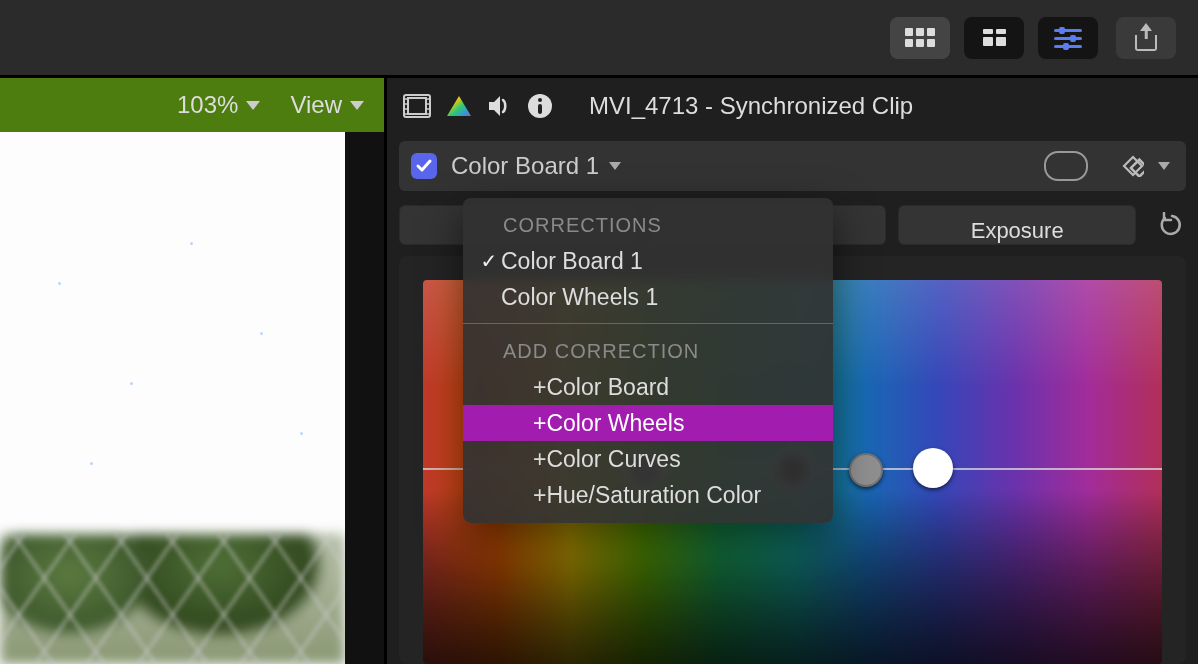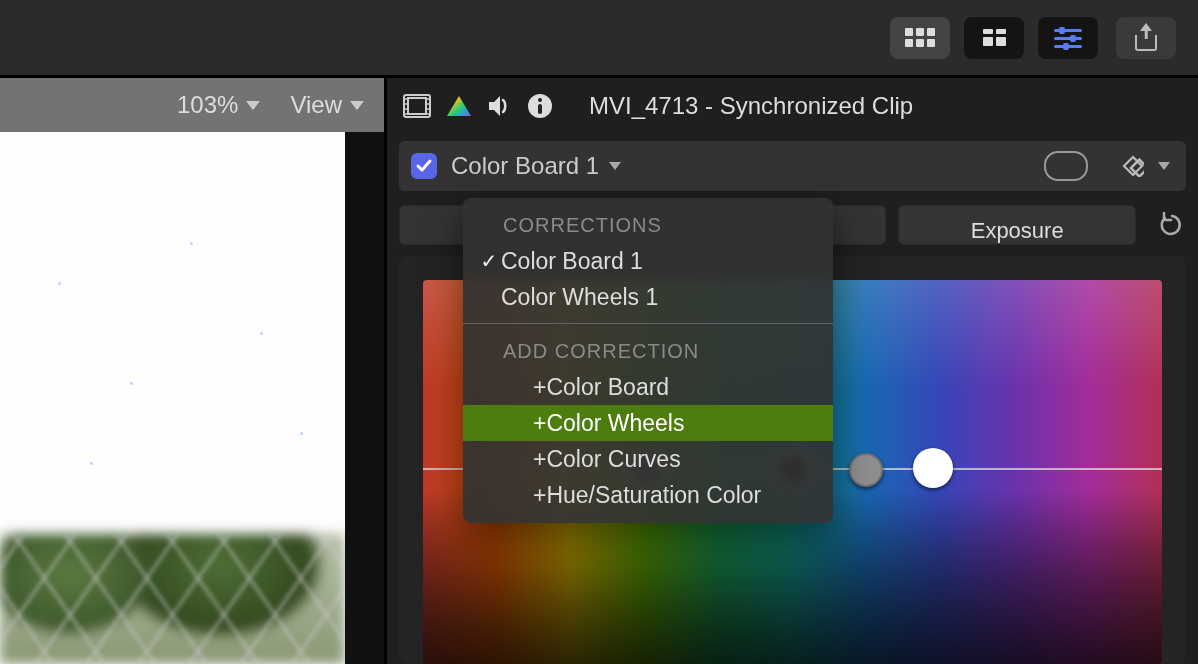--- a/index.html
+++ b/index.html
@@ -39,21 +39,21 @@
   .icon-share { width: 22px; height: 26px; position: relative; }
   .icon-share .box { position: absolute; bottom: 0; left: 0; right: 0; height: 16px; border: 2.5px solid currentColor; border-top: none; border-radius: 0 0 3px 3px; }
   .icon-share .arrow { position: absolute; top: -2px; left: 50%; transform: translateX(-50%); width: 0; height: 0; border-left: 6px solid transparent; border-right: 6px solid transparent; border-bottom: 8px solid currentColor; }
   .icon-share .stem { position: absolute; top: 4px; left: 50%; transform: translateX(-50%); width: 2.5px; height: 10px; background: currentColor; }
 
   .divider-h { position: absolute; left: 0; right: 0; top: 75px; height: 3px; background: #000; }
 
   
   .left-col {
     position: absolute; left: 0; top: 78px; width: 384px; bottom: 0;
-    background: #737373;
+    background: #4d7c0f;
   }
   .viewer-header {
     height: 54px; display: flex; align-items: center; justify-content: flex-end;
     padding-right: 20px; gap: 30px; font-size: 24px; color: #ddd;
   }
   .vh-item { display: flex; align-items: center; gap: 8px; }
   .chevron-down { width: 0; height: 0; border-left: 7px solid transparent; border-right: 7px solid transparent; border-top: 9px solid #ccc; }
   .viewer-canvas {
     position: absolute; left: 0; top: 54px; width: 345px; bottom: 0;
     background: #fdfdfd;
@@ -162,21 +162,21 @@
     color: #ddd;
     font-size: 23px;
     padding: 8px 0 10px 0;
     backdrop-filter: blur(6px);
   }
   .menu .section-title { font-size: 20px; letter-spacing: 1px; color: #8a8a8a; padding: 8px 28px 6px 40px; }
   .menu .item { display: flex; align-items: center; padding: 5px 28px 5px 14px; height: 36px; }
   .menu .check { width: 24px; text-align: center; color: #eee; font-size: 20px; }
   .menu .label { }
   .menu .item.indent .label { margin-left: 32px; }
-  .menu .item.selected { background: #4d7c0f; color: #fff; }
+  .menu .item.selected { background: #a21caf; color: #fff; }
   .menu .sep { height: 1px; background: #666; margin: 8px 0; }
 </style>
 </head>
 <body>
 
 <div class="toolbar">
   <div class="tb-group">
     <div class="tb-btn">
       <span class="icon-grid6">
           <span></span>

